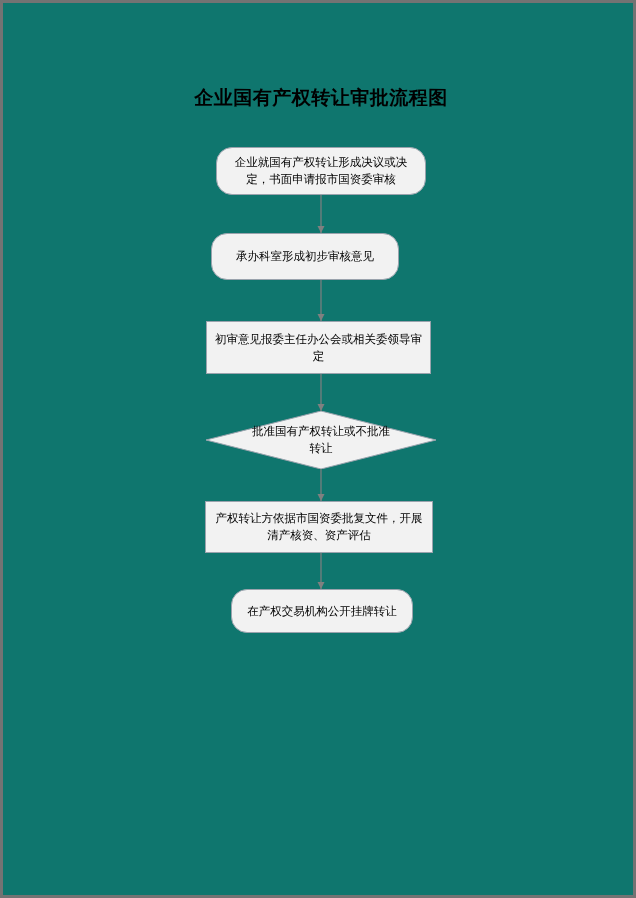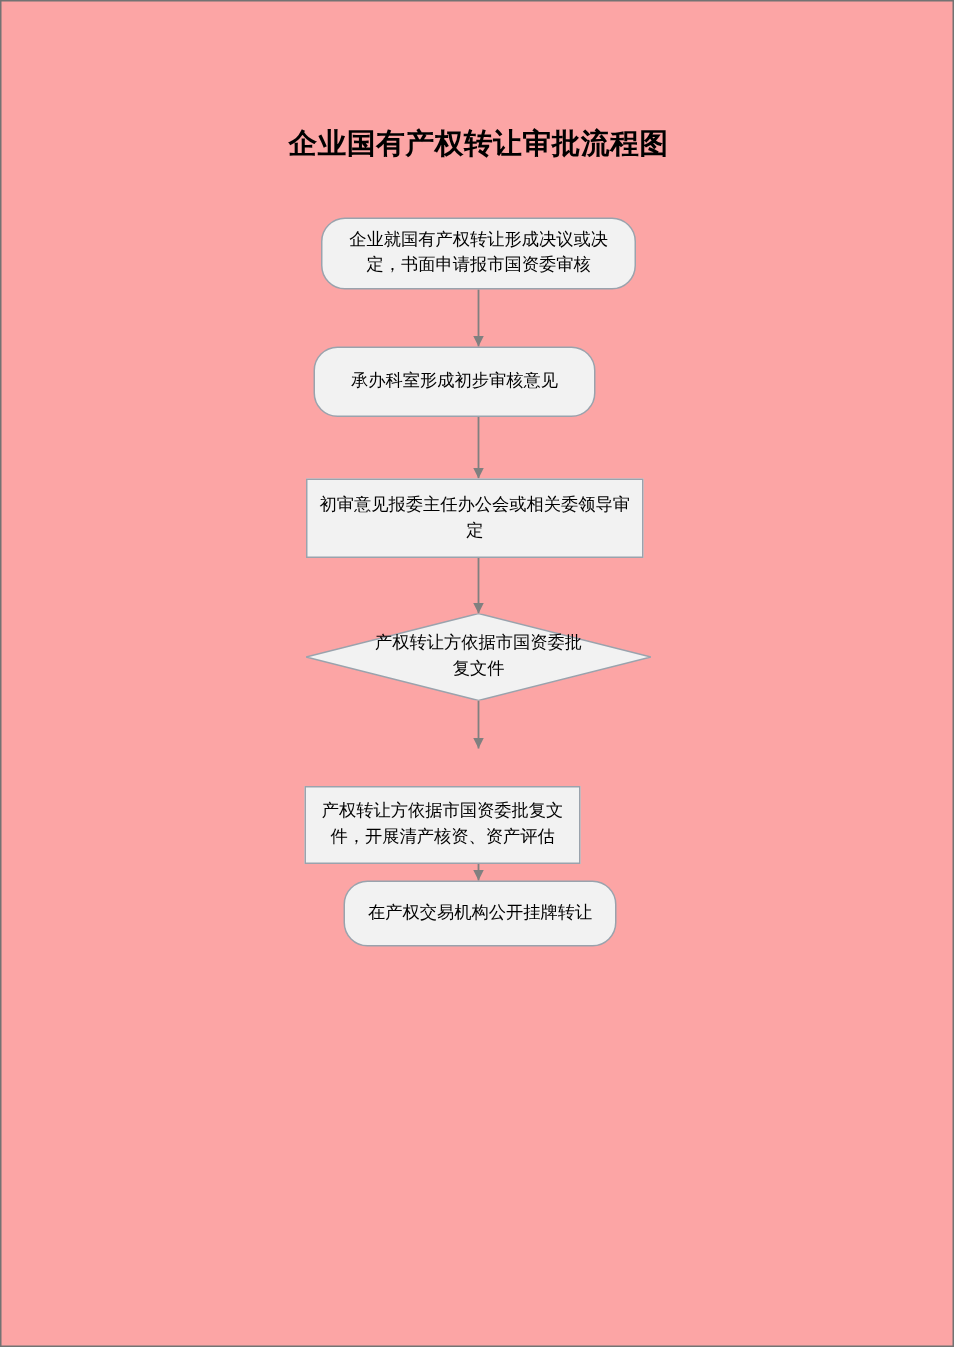--- a/index.html
+++ b/index.html
@@ -12,22 +12,22 @@
     background: #ffffff;
     font-family: "Liberation Sans", sans-serif;
     color: #000000;
     overflow: hidden;
   }
   .page {
     position: relative;
     width: 636px;
     height: 898px;
     box-sizing: border-box;
-    border: 1px solid #737373;
-    background: #fca5a5;
+    border: 3px solid #737373;
+    background: #0f766e;
   }
   .title {
     position: absolute;
     top: 82px;
     left: 0;
     width: 636px;
     text-align: center;
     font-size: 19px;
     font-weight: bold;
     letter-spacing: 0.5px;
@@ -121,25 +121,25 @@
 
     <div class="node" style="left:203px; top:188px; width:225px; height:53px;">
       <span class="node-text">初审意见报委主任办公会或相关委领导审定</span>
     </div>
 
     <div class="diamond-wrap" style="left:203px; top:278px; width:230px; height:58px;">
       <svg width="230" height="58" viewBox="0 0 230 58">
         <polygon points="115,0 230,29 115,58 0,29" fill="#f2f2f2" stroke="#9aa3ad" stroke-width="1"></polygon>
       </svg>
       <div class="diamond-label">
-        <span class="node-text" style="width:140px;">产权转让方依据市国资委批复文件</span>
+        <span class="node-text" style="width:140px;">批准国有产权转让或不批准转让</span>
       </div>
     </div>
 
-    <div class="node" style="left:202px; top:368px; width:184px; height:52px;margin-top:25px;">
+    <div class="node" style="left:202px; top:368px; width:228px; height:52px;">
       <span class="node-text">产权转让方依据市国资委批复文件，开展清产核资、资产评估</span>
     </div>
 
     <div class="node rounded" style="left:228px; top:456px; width:182px; height:44px;border-radius:16px;">
       <span class="node-text">在产权交易机构公开挂牌转让</span>
     </div>
 
   </div>
 </div>
 

